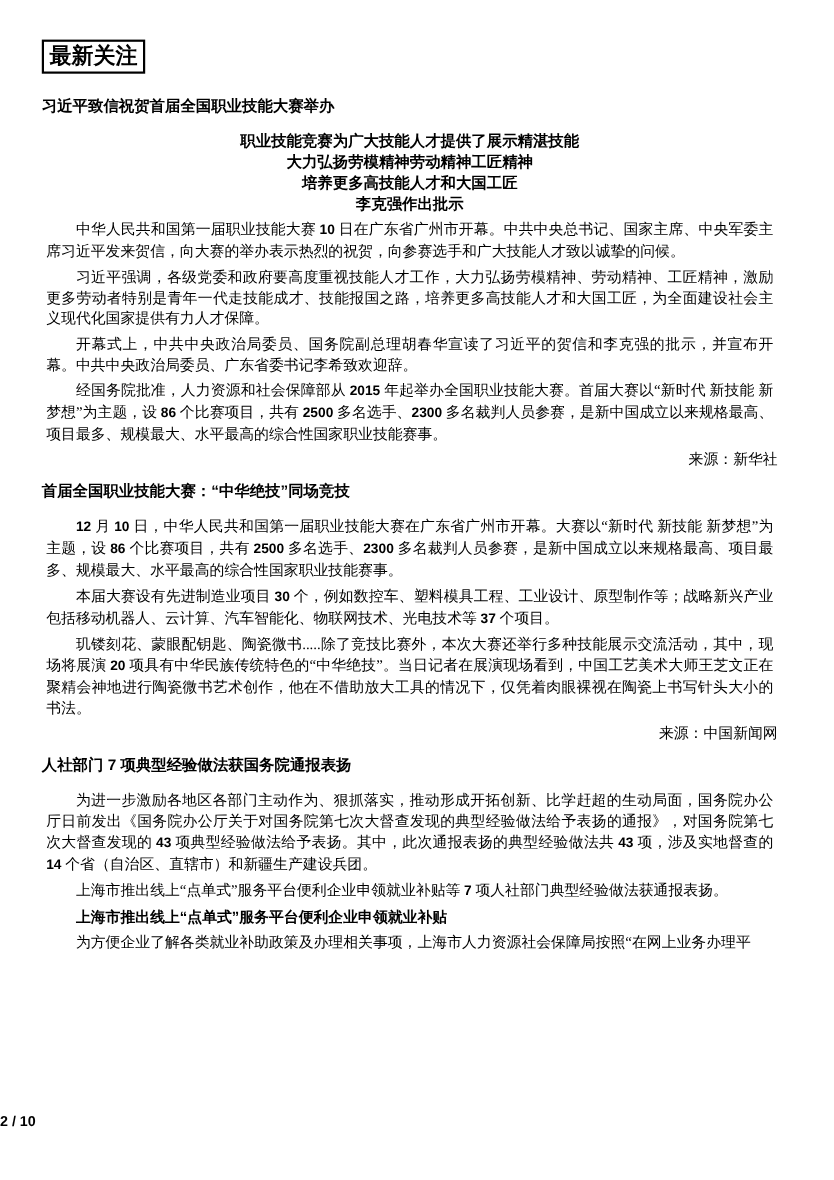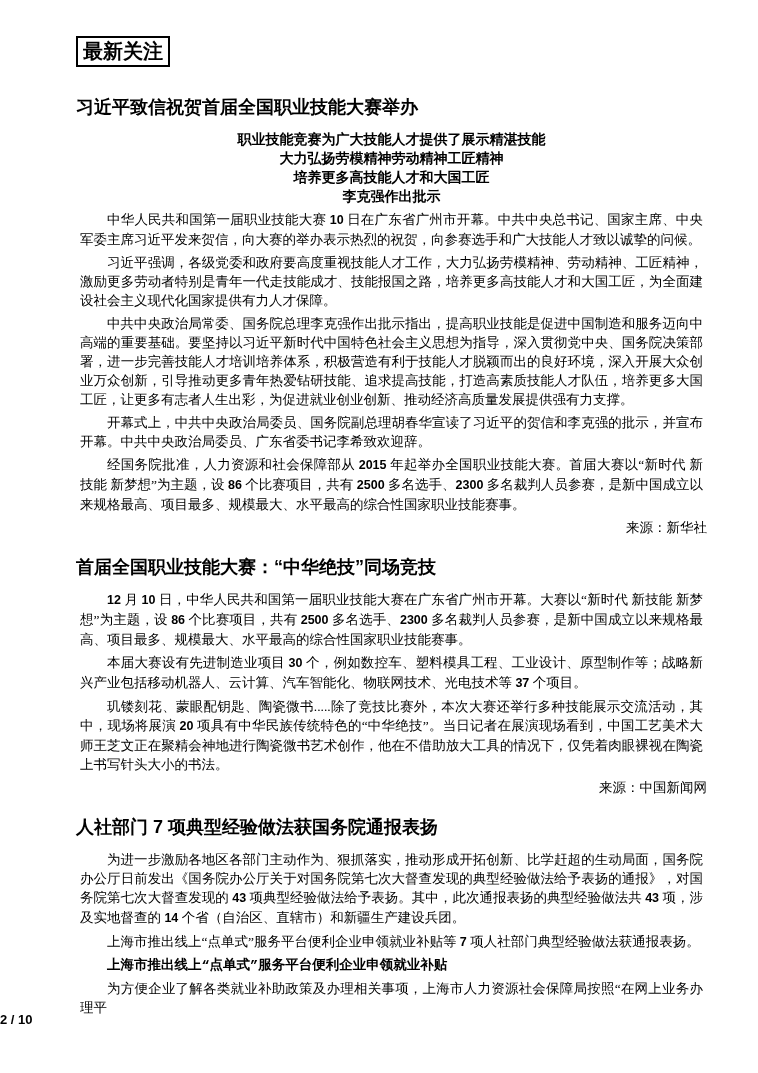--- a/index.html
+++ b/index.html
@@ -7,39 +7,39 @@
     width: 758px; height: 1073px;
     background: #ffffff;
     color: #000000;
     position: relative;
     overflow: hidden;
     font-family: "Liberation Serif", "DejaVu Serif", serif;
   }
   .page {
     box-sizing: border-box;
     width: 758px; height: 1073px;
-    padding: 36px 51px 0 76px;
+    padding: 36px 51px 0 38px;
     position: relative;
   }
   .tag-box {
     display: inline-block;
     border: 2px solid #000;
     padding: 1px 5px 2px;
     font-family: "Liberation Sans", "DejaVu Sans", sans-serif;
     font-weight: bold;
     font-size: 20px;
     line-height: 24px;
     margin-bottom: 10px;
   }
   .art-title {
     font-family: "Liberation Sans", "DejaVu Sans", sans-serif;
     font-weight: bold;
-    font-size: 18px;
+    font-size: 14px;
     line-height: 22px;
-    margin: 19px 0 12px;
+    margin: 8px 0 12px;
   }
   .subtitle {
     text-align: center;
     font-family: "Liberation Sans", "DejaVu Sans", sans-serif;
     font-weight: bold;
     font-size: 14px;
     line-height: 19px;
   }
   .subtitle-block { margin: 2px 0 4px; }
   .para {
@@ -48,21 +48,21 @@
     line-height: 19px;
     text-align: justify;
     text-indent: 2em;
   }
   .para .num {
     font-weight: bold;
     font-family: "Liberation Sans", "DejaVu Sans", sans-serif;
     font-size: 12.5px;
   }
   .subhead {
-    font-family: Liberation Mono, monospace;
+    font-family: Liberation Sans, sans-serif;
     font-weight: bold;
   }
   .src {
     text-align: right;
     font-size: 13.5px;
     line-height: 19px;
     margin: 0 0 4px;
   }
   .footer {
     position: absolute;
@@ -83,21 +83,20 @@
       <section>
         <h2 class="art-title">习近平致信祝贺首届全国职业技能大赛举办</h2>
         <div class="subtitle-block">
           <div class="subtitle">职业技能竞赛为广大技能人才提供了展示精湛技能</div>
           <div class="subtitle">大力弘扬劳模精神劳动精神工匠精神</div>
           <div class="subtitle">培养更多高技能人才和大国工匠</div>
           <div class="subtitle">李克强作出批示</div>
         </div>
         <p class="para"><span>中华人民共和国第一届职业技能大赛 </span><span class="num">10</span><span> 日在广东省广州市开幕。中共中央总书记、国家主席、中央军委主席习近平发来贺信，向大赛的举办表示热烈的祝贺，向参赛选手和广大技能人才致以诚挚的问候。</span></p>
         <p class="para"><span>习近平强调，各级党委和政府要高度重视技能人才工作，大力弘扬劳模精神、劳动精神、工匠精神，激励更多劳动者特别是青年一代走技能成才、技能报国之路，培养更多高技能人才和大国工匠，为全面建设社会主义现代化国家提供有力人才保障。</span></p>
-        <p class="para"><span>中共中央政治局常委、国务院总理李克强作出批示指出，提高职业技能是促进中国制造和服务迈向中高端的重要基础。要坚持以习近平新时代中国特色社会主义思想为指导，深入贯彻党中央、国务院决策部署，进一步完善技能人才培训培养体系，积极营造有利于技能人才脱颖而出的良好环境，深入开展大众创业万众创新，引导推动更多青年热爱钻研技能、追求提高技能，打造高素质技能人才队伍，培养更多大国工匠，让更多有志者人生出彩，为促进就业创业创新、推动经济高质量发展提供强有力支撑。</span></p>
         <p class="para"><span>开幕式上，中共中央政治局委员、国务院副总理胡春华宣读了习近平的贺信和李克强的批示，并宣布开幕。中共中央政治局委员、广东省委书记李希致欢迎辞。</span></p>
         <p class="para"><span>经国务院批准，人力资源和社会保障部从 </span><span class="num">2015</span><span> 年起举办全国职业技能大赛。首届大赛以“新时代 新技能 新梦想”为主题，设 </span><span class="num">86</span><span> 个比赛项目，共有 </span><span class="num">2500</span><span> 多名选手、</span><span class="num">2300</span><span> 多名裁判人员参赛，是新中国成立以来规格最高、项目最多、规模最大、水平最高的综合性国家职业技能赛事。</span></p>
         <div class="src">来源：新华社</div>
       </section>
       <section>
         <h2 class="art-title">首届全国职业技能大赛：“中华绝技”同场竞技</h2>
         <p class="para"><span class="num">12</span><span> 月 </span><span class="num">10</span><span> 日，中华人民共和国第一届职业技能大赛在广东省广州市开幕。大赛以“新时代 新技能 新梦想”为主题，设 </span><span class="num">86</span><span> 个比赛项目，共有 </span><span class="num">2500</span><span> 多名选手、</span><span class="num">2300</span><span> 多名裁判人员参赛，是新中国成立以来规格最高、项目最多、规模最大、水平最高的综合性国家职业技能赛事。</span></p>
         <p class="para"><span>本届大赛设有先进制造业项目 </span><span class="num">30</span><span> 个，例如数控车、塑料模具工程、工业设计、原型制作等；战略新兴产业包括移动机器人、云计算、汽车智能化、物联网技术、光电技术等 </span><span class="num">37</span><span> 个项目。</span></p>
         <p class="para"><span>玑镂刻花、蒙眼配钥匙、陶瓷微书.....除了竞技比赛外，本次大赛还举行多种技能展示交流活动，其中，现场将展演 </span><span class="num">20</span><span> 项具有中华民族传统特色的“中华绝技”。当日记者在展演现场看到，中国工艺美术大师王芝文正在聚精会神地进行陶瓷微书艺术创作，他在不借助放大工具的情况下，仅凭着肉眼裸视在陶瓷上书写针头大小的书法。</span></p>
         <div class="src">来源：中国新闻网</div>

